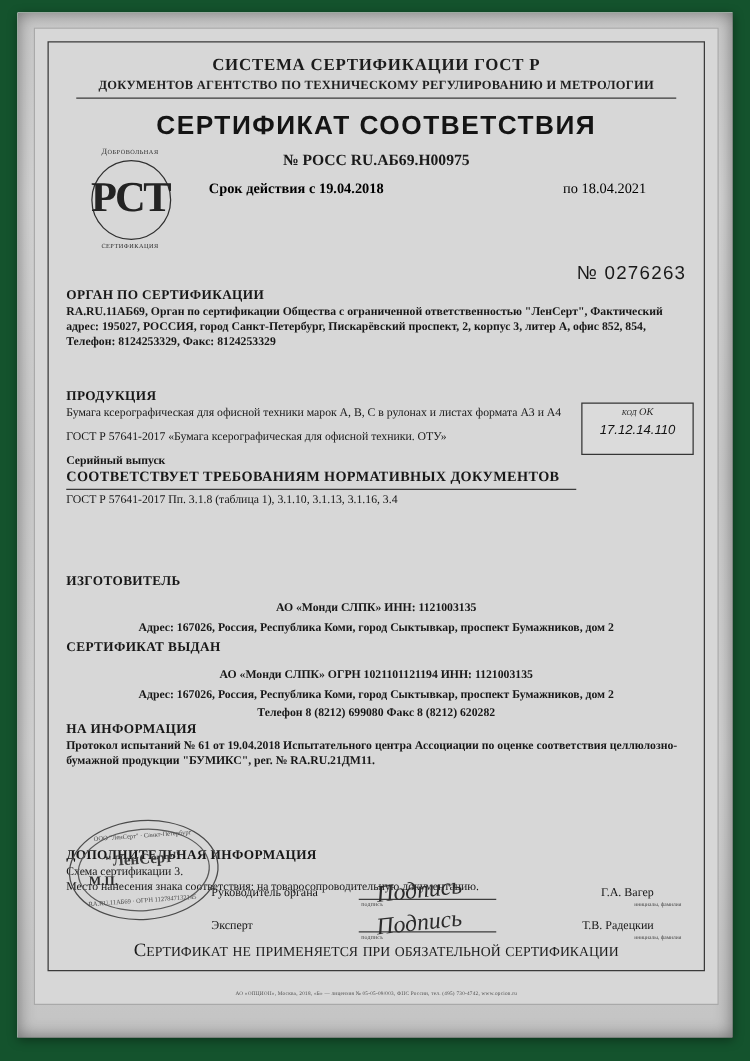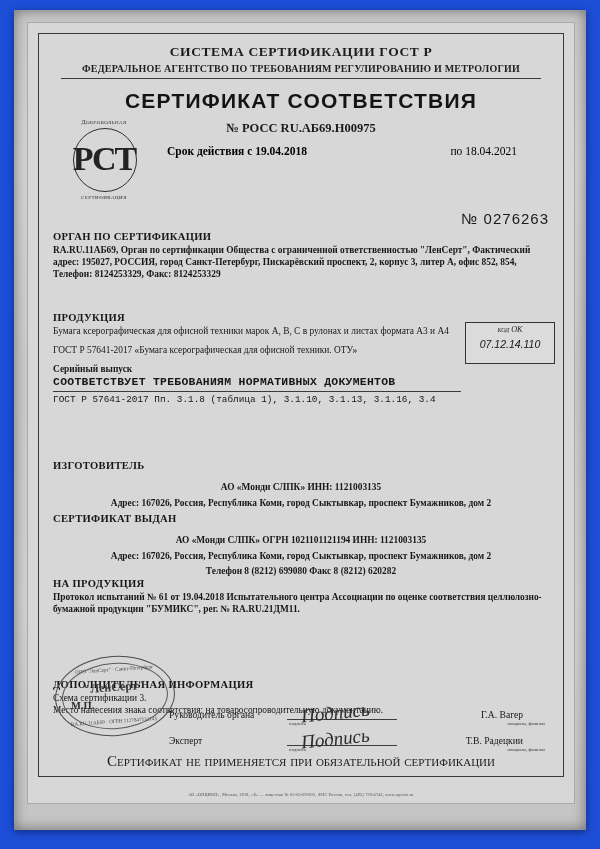--- a/index.html
+++ b/index.html
@@ -10,21 +10,21 @@
   body {
     width: 600px;
     height: 849px;
     overflow: hidden;
     font-family: "Liberation Serif", serif;
   }
   .page {
     position: relative;
     width: 600px;
     height: 849px;
-    background: #1d4ed8;
+    background: #14532d;
   }
   
   .paper {
     position: absolute;
     left: 14px;
     top: 10px;
     width: 572px;
     height: 820px;
     background: #cfcfcf;
     background-image:
@@ -314,21 +314,21 @@
 </head>
 <body>
 
 <div class="page">
   <div class="paper"></div>
   <div class="sheet">
     <div class="frame">
       <div class="inner">
 
         <div class="t-center title1">СИСТЕМА СЕРТИФИКАЦИИ ГОСТ Р</div>
-        <div class="t-center title2">ФЕДЕРАЛЬНОЕ АГЕНТСТВО ПО ТРЕБОВАНИЯМ РЕГУЛИРОВАНИЮ И МЕТРОЛОГИИ</div>
+        <div class="t-center title2">ДОКУМЕНТОВ АГЕНТСТВО ПО ТЕХНИЧЕСКОМУ РЕГУЛИРОВАНИЮ И МЕТРОЛОГИИ</div>
         <div class="rule"></div>
 
         <div class="t-center maintitle">СЕРТИФИКАТ СООТВЕТСТВИЯ</div>
         <div class="t-center regno">№ РОСС RU.АБ69.Н00975</div>
 
         <div class="validity">
           <span class="left">Срок действия  с 19.04.2018</span>
           <span class="right">по 18.04.2021</span>
         </div>
 
@@ -348,45 +348,45 @@
 
         <div class="block sec" style="top:277px; right:102px;">
           <span class="hdr">ПРОДУКЦИЯ</span>
           <div>Бумага ксерографическая для офисной техники марок А, В, С в рулонах и листах формата А3 и А4</div>
           <div style="margin-top:7px;">ГОСТ Р 57641-2017 «Бумага ксерографическая для офисной техники. ОТУ»</div>
           <div style="margin-top:7px;" class="bold">Серийный выпуск</div>
         </div>
 
         <div class="boxed" style="right:8px; top:288px; width:88px; height:40px;">
           <span class="lbl">код ОК</span>
-          <span class="val">07.12.14.110</span>
-        </div>
-
-        <div class="block sec" style="top:341px; right:102px;font-family:Liberation Mono, monospace;">
+          <span class="val">17.12.14.110</span>
+        </div>
+
+        <div class="block sec" style="top:341px; right:102px;">
           <span class="hdr big">СООТВЕТСТВУЕТ ТРЕБОВАНИЯМ НОРМАТИВНЫХ ДОКУМЕНТОВ</span>
           <div class="underline"></div>
           <div>ГОСТ Р 57641-2017 Пп. 3.1.8 (таблица 1), 3.1.10, 3.1.13, 3.1.16, 3.4</div>
         </div>
 
 
         <div class="block sec" style="top:425px;">
           <span class="hdr">ИЗГОТОВИТЕЛЬ</span>
           <div class="t-center bold" style="margin-top:8px;">АО «Монди СЛПК»   ИНН: 1121003135</div>
           <div class="bold" style="margin-top:4px; text-align:center;">Адрес: 167026, Россия, Республика Коми, город Сыктывкар, проспект Бумажников, дом 2</div>
         </div>
 
         <div class="block sec" style="top:478px;font-family:Liberation Serif, serif;">
           <span class="hdr">СЕРТИФИКАТ ВЫДАН</span>
           <div class="t-center bold" style="margin-top:8px;">АО «Монди СЛПК» ОГРН 1021101121194  ИНН: 1121003135</div>
           <div class="bold" style="margin-top:4px; text-align:center;">Адрес: 167026, Россия, Республика Коми, город Сыктывкар, проспект Бумажников, дом 2</div>
           <div class="bold" style="margin-top:3px; text-align:center;">Телефон 8 (8212) 699080   Факс 8 (8212) 620282</div>
         </div>
 
         <div class="block sec" style="top:543px;">
-          <span class="hdr">НА ПРОДУКЦИЯ</span>
+          <span class="hdr">НА ИНФОРМАЦИЯ</span>
           <div class="bold">Протокол испытаний № 61 от 19.04.2018 Испытательного центра Ассоциации по оценке соответствия целлюлозно-бумажной продукции  "БУМИКС", рег. № RA.RU.21ДМ11.</div>
         </div>
 
         <div class="block sec" style="top:644px;">
           <span class="hdr">ДОПОЛНИТЕЛЬНАЯ ИНФОРМАЦИЯ</span>
           <div>Схема сертификации 3.</div>
           <div>Место нанесения знака соответствия: на товаросопроводительную документацию.</div>
         </div>
 
         <div class="stamp">

